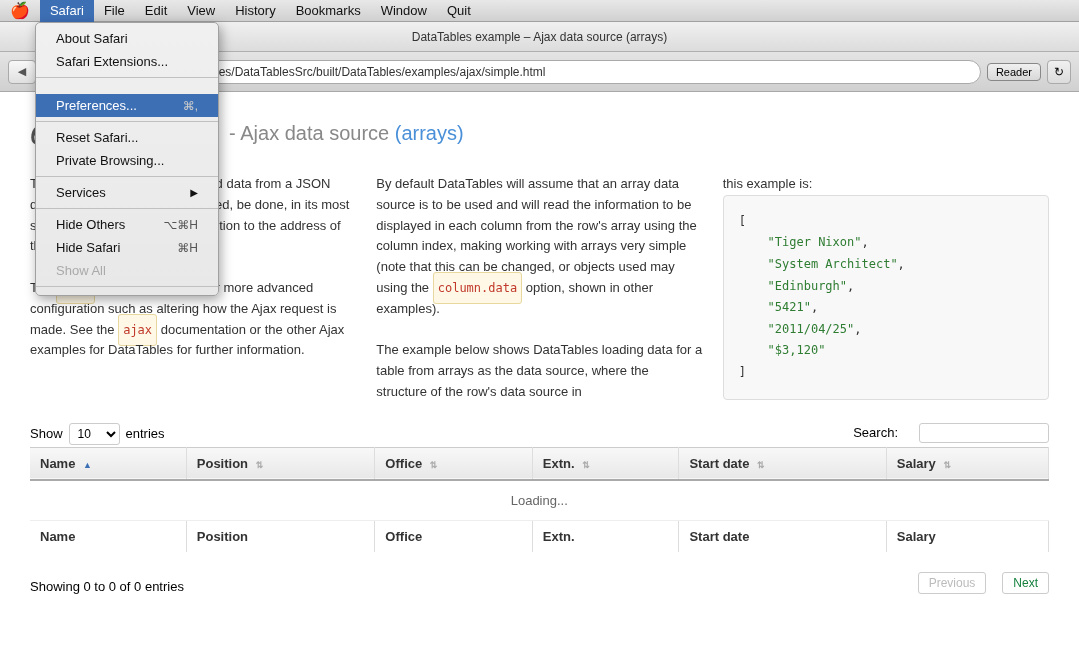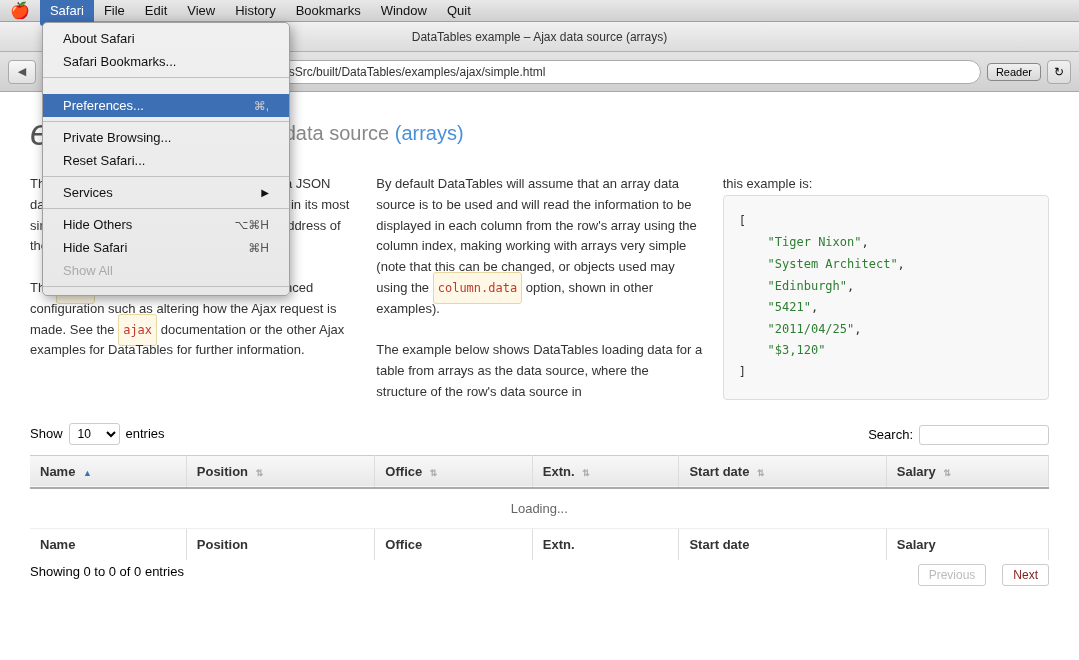--- a/index.html
+++ b/index.html
@@ -34,22 +34,22 @@
     .menubar-item.active {
       background: #3d6fb5;
       color: white;
       border-radius: 3px;
     }
 
     
     .dropdown-menu {
       position: absolute;
       top: 22px;
-      left: 42px;
-      width: 248px;
+      left: 35px;
+      width: 184px;
       background: linear-gradient(to bottom, #f0f0f0, #e8e8e8);
       border: 1px solid #a0a0a0;
       border-radius: 5px;
       box-shadow: 2px 4px 12px rgba(0,0,0,0.35);
       z-index: 200;
       padding: 4px 0;
     }
     .menu-item {
       padding: 4px 20px;
       font-size: 13px;
@@ -212,41 +212,41 @@
       font-family: monospace;
       font-size: 12px;
       color: #333;
       line-height: 1.8;
     }
     .code-string { color: #2e7d32; }
 
     
     .dt-controls-top {
       display: flex;
-      align-items: flex-end;
+      align-items: flex-start;
       justify-content: space-between;
-      margin-bottom: 10px;
+      margin-bottom: 2px;
     }
     .dt-show {
       display: flex;
       align-items: center;
       gap: 6px;
       font-size: 13px;
     }
     .dt-select {
       border: 1px solid #ccc;
       border-radius: 3px;
       padding: 2px 4px;
       font-size: 12px;
       background: white;
     }
     .dt-search {
       display: flex;
       align-items: center;
-      gap: 6px;
+      gap: 21px;
       font-size: 13px;
     }
     .dt-search input {
       border: 1px solid #ccc;
       border-radius: 3px;
       padding: 2px 6px;
       font-size: 12px;
       width: 130px;
       background: white;
     }
@@ -286,37 +286,37 @@
       padding: 8px 10px;
       border-bottom: 1px solid #eee;
     }
     .loading-row td {
       text-align: center;
       color: #666;
       padding: 12px;
     }
     .dt-footer {
       display: flex;
-      align-items: flex-start;
+      align-items: flex-end;
       justify-content: space-between;
-      margin-top: 4px;
+      margin-top: 20px;
       font-size: 13px;
     }
     .dt-pagination {
       display: flex;
       gap: 16px;
     }
     .dt-page-btn {
       padding: 3px 10px;
       border: 1px solid #ccc;
       border-radius: 3px;
       background: white;
       font-size: 12px;
       cursor: pointer;
-      color: #7f1d1d;
+      color: #15803d;
     }
     .dt-page-btn.disabled { color: #bbb; cursor: default; }
   </style>
 </head>
 <body>
 
 <div class="menubar">
   <div class="menubar-apple">🍎</div>
   <div class="menubar-item active">Safari</div>
   <div class="menubar-item">File</div>
@@ -326,33 +326,33 @@
   <div class="menubar-item">Bookmarks</div>
   <div class="menubar-item">Window</div>
   <div class="menubar-item">Quit</div>
 </div>
 
 <div class="dropdown-menu">
   <div class="menu-item">
     <span>About Safari</span>
   </div>
   <div class="menu-item">
-    <span>Safari Bookmarks...</span>
+    <span>Safari Extensions...</span>
   </div>
   <div class="menu-separator"></div>
   <div class="menu-item highlighted">
     <span>Preferences...</span>
     <span class="shortcut">⌘,</span>
   </div>
   <div class="menu-separator"></div>
   <div class="menu-item">
+    <span>Reset Safari...</span>
+  </div>
+  <div class="menu-item">
     <span>Private Browsing...</span>
-  </div>
-  <div class="menu-item">
-    <span>Reset Safari...</span>
   </div>
   <div class="menu-separator"></div>
   <div class="menu-item">
     <span>Services</span>
     <span class="arrow">▶</span>
   </div>
   <div class="menu-separator"></div>
   <div class="menu-item">
     <span>Hide Others</span>
     <span class="shortcut">⌥⌘H</span>

